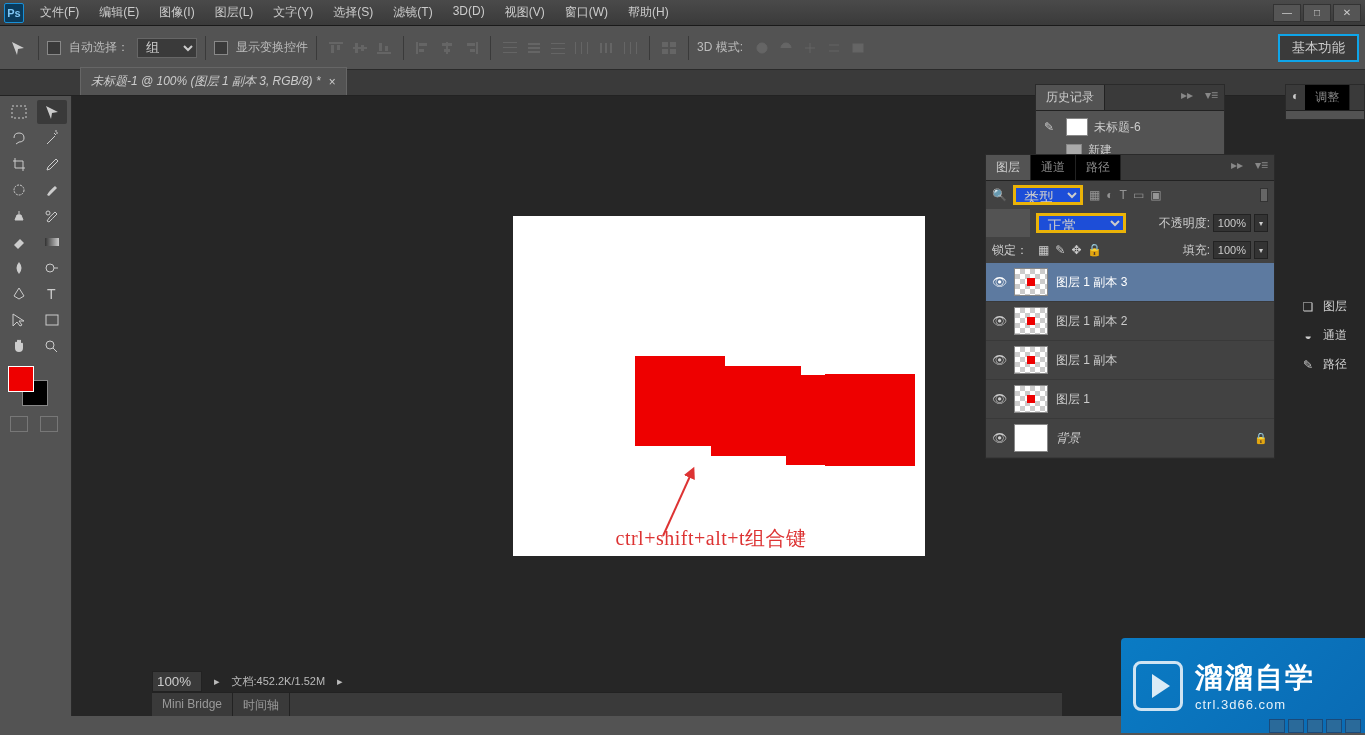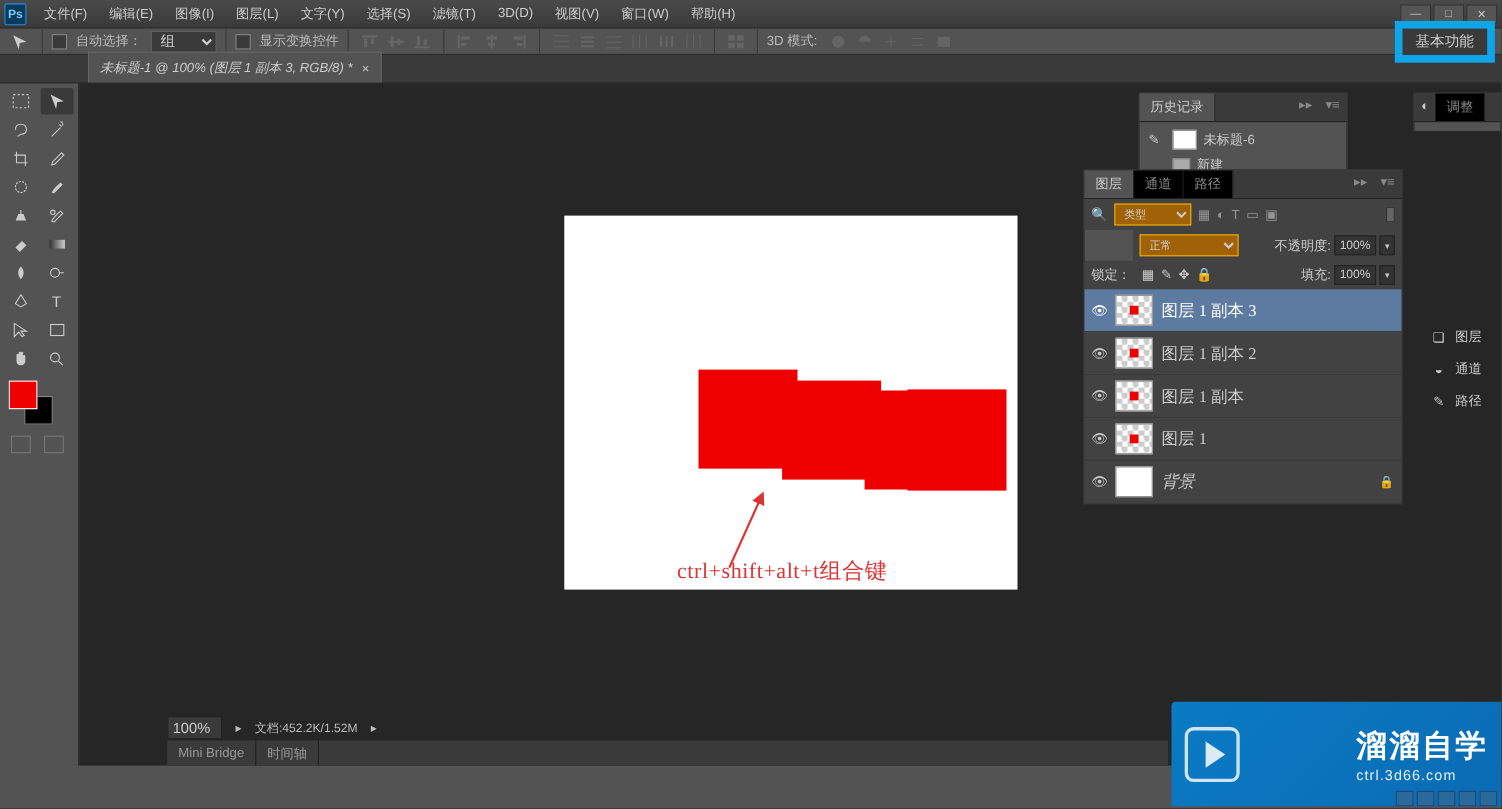--- a/index.html
+++ b/index.html
@@ -7,29 +7,29 @@
 
 
 .titlebar { height: 26px; background: linear-gradient(#4a4a4a, #3a3a3a); display: flex; align-items: center; padding: 0 4px; border-bottom: 1px solid #1a1a1a; }
 .ps-logo { width: 20px; height: 20px; background: #0a3b5c; border: 1px solid #1890d8; border-radius: 2px; display: flex; align-items: center; justify-content: center; color: #7fc6f3; font-weight: bold; font-size: 11px; margin-right: 8px; }
 .menubar { display: flex; gap: 4px; }
 .menu-item { padding: 4px 8px; cursor: pointer; }
 .win-controls { margin-left: auto; display: flex; gap: 2px; }
 .win-btn { width: 28px; height: 18px; background: #555; border: 1px solid #333; display: flex; align-items: center; justify-content: center; font-size: 10px; cursor: pointer; }
 
 
-.optionsbar { height: 24px; background: #535353; border-bottom: 1px solid #2a2a2a; display: flex; align-items: center; padding: 0 6px; gap: 8px; }
+.optionsbar { height: 44px; background: #535353; border-bottom: 1px solid #2a2a2a; display: flex; align-items: center; padding: 0 6px; gap: 8px; }
 .tool-icon-sm { width: 24px; height: 20px; display: flex; align-items: center; justify-content: center; }
 .checkbox { width: 14px; height: 14px; border: 1px solid #888; background: #3a3a3a; }
 .opt-label { color: #bbb; }
 .opt-select { width: 60px; height: 20px; background: #3a3a3a; border: 1px solid #666; color: #ccc; padding: 0 4px; }
 .divider-v { width: 1px; height: 24px; background: #3a3a3a; }
 .opt-icon-group { display: flex; gap: 2px; }
 .opt-icon { width: 22px; height: 20px; display: flex; align-items: center; justify-content: center; opacity: 0.5; }
-.workspace-btn { margin-left: auto; background: #3a3a3a; border: 7px solid #0ea5e9; padding: 3px 12px; color: #ccc; cursor: pointer; }
+.workspace-btn { margin-left: auto; background: #3a3a3a; border: 2px solid #0ea5e9; padding: 3px 12px; color: #ccc; cursor: pointer; }
 
 
 .tabbar { height: 26px; background: #3a3a3a; display: flex; align-items: flex-end; padding-left: 80px; border-bottom: 1px solid #222; }
 .doc-tab { background: #535353; padding: 5px 10px; border-top: 1px solid #666; border-left: 1px solid #666; border-right: 1px solid #666; font-style: italic; display: flex; align-items: center; gap: 8px; }
 .tab-close { cursor: pointer; }
 
 
 .main-area { display: flex; height: 620px; }
 
 
@@ -71,44 +71,44 @@
 
 .history-panel { position: absolute; top: 22px; left: 50px; width: 190px; }
 .hist-row { display: flex; align-items: center; gap: 6px; padding: 3px 4px; }
 .hist-thumb { width: 22px; height: 18px; background: #fff; border: 1px solid #888; }
 .hist-thumb.small { width:16px; height:14px; background:#aaa;}
 
 .adjust-panel { position: absolute; top: 22px; right: 0; width: 80px; height: 36px;}
 
 .layer-panel { position: absolute; top: 92px; left: 0; width: 290px; }
 .layer-controls { display: flex; align-items: center; gap: 6px; padding: 4px 6px; background: #424242; }
-.layer-ctrl-select { width: 70px; height: 20px; background: #a16207; border: 1px solid #eab308; color: #ccc; font-size:10px; padding:0 4px;}
+.layer-ctrl-select { width: 70px; height: 20px; background: #1d4ed8; border: 3px solid #eab308; color: #ccc; font-size:15px; padding:0 4px;}
 .layer-ctrl-row2 { display: flex; align-items: center; gap: 6px; padding: 4px 6px; background: #424242; justify-content: space-between; margin-left: 44px; }
 .layer-ctrl-row3 { display: flex; align-items: center; gap: 6px; padding: 4px 6px; background: #424242; }
 .pct-field { display:flex; align-items:center; gap:3px;}
 .pct-input { width: 38px; height: 18px; background: #333; border: 1px solid #222; color: #ccc; font-size: 11px; text-align: right; padding-right:4px;}
 .pct-drop { width:14px; height:18px; background:#333; border:1px solid #222; display:flex;align-items:center;justify-content:center;font-size:8px;}
 .lock-icons { display:flex; gap:6px; margin-left:4px;}
 
 .layer-list { background: #424242; }
 .layer-row { display: flex; align-items: center; padding: 5px 6px; gap: 8px; border-bottom: 1px solid #393939; cursor: pointer; }
 .layer-row.selected { background: #5d7aa0; color: #fff; }
 .eye-icon { width: 14px; text-align: center; }
 .layer-thumb { width: 34px; height: 28px; background: #fff; border: 1px solid #888; position: relative; display:flex; align-items:center; justify-content:center; }
 .checker-bg { background-image: repeating-conic-gradient(#ccc 0% 25%, #fff 0% 50%); background-size: 10px 10px; }
 .red-dot { width: 8px; height: 8px; background: #e00; }
-.layer-name { flex: 1; font-size: 15px; font-family: Liberation Serif, serif; }
+.layer-name { flex: 1; font-size: 12px; }
 .lock-small { font-size: 11px; color:#888;}
 
 .dock-strip { position: absolute; right: 0; top: 230px; width: 72px; }
 .dock-item { display:flex; align-items:center; gap:6px; padding: 6px; cursor:pointer;}
 .dock-icon-sm { width:18px; height:16px; display:flex;align-items:center;justify-content:center;}
 
 
-.watermark { position: absolute; right: 0; bottom: 2px; width: 300px; height: 95px; background: linear-gradient(135deg, #0a7bc4, #0a6bb4); border-radius: 4px 0 0 0; display: flex; align-items: center; padding: 0 12px; gap: 12px; justify-content: space-between; }
+.watermark { position: absolute; right: 0; bottom: 2px; width: 244px; height: 95px; background: linear-gradient(135deg, #0a7bc4, #0a6bb4); border-radius: 4px 0 0 0; display: flex; align-items: center; padding: 0 12px; gap: 12px; }
 .wm-play { width: 50px; height: 50px; border: 3px solid rgba(255,255,255,0.8); border-radius: 8px; display: flex; align-items: center; justify-content: center; }
 .wm-tri { width:0;height:0; border-left:18px solid rgba(255,255,255,0.85); border-top:12px solid transparent; border-bottom:12px solid transparent; margin-left:5px;}
 .wm-text { color: #fff; }
 .wm-text .big { font-size: 28px; font-weight: bold; letter-spacing:2px;}
 .wm-text .small { font-size: 13px; letter-spacing:1px; opacity:0.9;}
 .mini-icons { position:absolute; right:4px; bottom:0px; display:flex; gap:3px;}
 .mini-icon { width:16px;height:14px; background:#2a6a9a; border:1px solid #1a4a7a;}
 
 svg { display: block; }
 .ic { fill: #ccc; }

